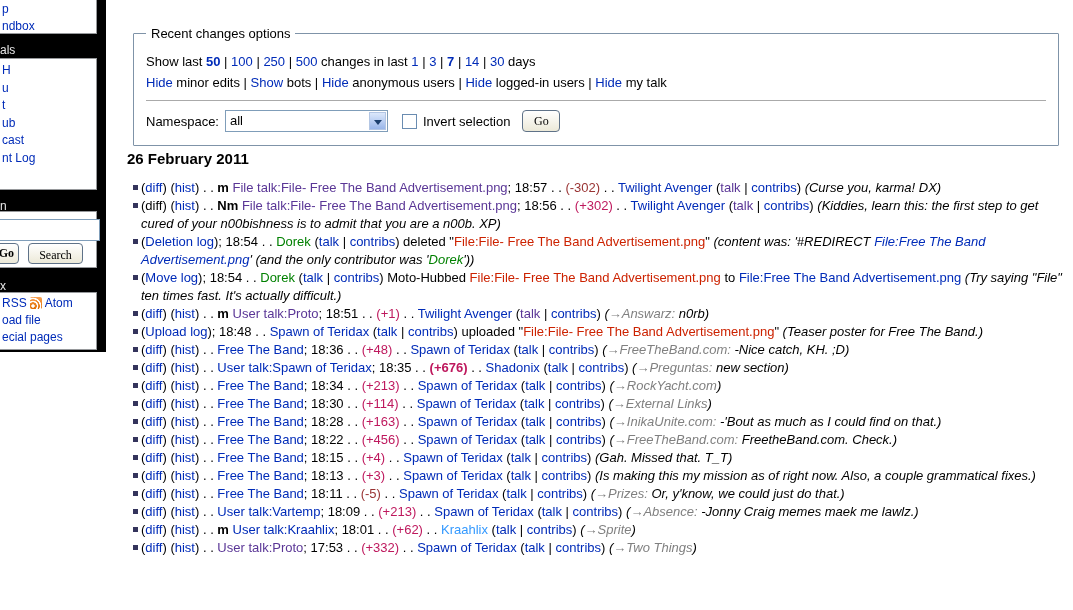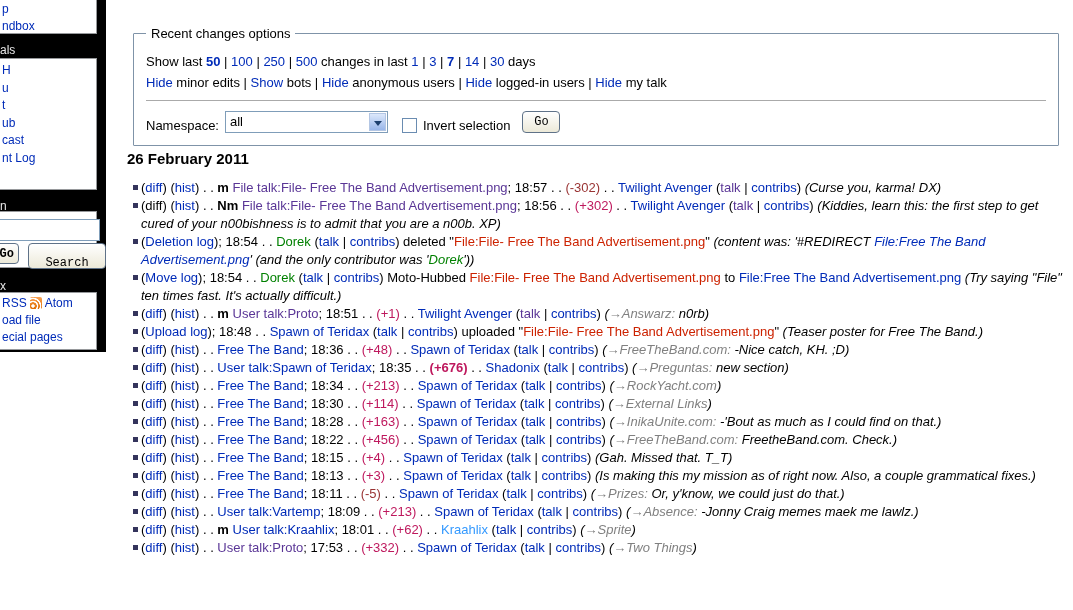--- a/index.html
+++ b/index.html
@@ -14,38 +14,38 @@
   .sb-box ul{list-style:none;margin:0;padding:0 0 0 31px;font-size:12px;line-height:17px}
   .sb-box1{top:-14px;height:48px}
   .sb-box1 ul{padding-top:14px}
   .sb-box2{top:58px;height:132px}
   .sb-box2 ul{padding-top:3px;line-height:17.5px}
   .sb-box3{top:211px;height:57px}
   .sb-box4{top:292px;height:58px}
   .sb-box4 .feeds{padding:2px 0 0 31px;font-size:12px;line-height:17px}
   .sb-head{position:absolute;left:0;color:#e8e8e8;font-size:12px;line-height:14px}
   .sb-input{position:absolute;left:4px;top:7px;width:117px;height:18px;border:1px solid #7f9db9;font-size:12px;padding:1px 3px;box-sizing:content-box}
-  .xp-btn{font-family:Liberation Mono, monospace;font-size:12px;color:#000;
+  .xp-btn{font-family:Liberation Serif, serif;font-size:12px;color:#000;
     background:linear-gradient(#ffffff,#ece9d8);border:1px solid #5f7288;border-radius:4px;cursor:pointer}
   .sb-go{position:absolute;left:4px;top:31px;width:44px;height:21px;text-align:right;padding:0 4px 0 0;font-weight:bold}
-  .sb-search{position:absolute;left:57px;top:31px;width:78px;height:21px;padding:12px}
+  .sb-search{position:absolute;left:57px;top:31px;width:55px;height:21px;padding:4px}
   .rss-ico{display:inline-block;width:12px;height:12px;vertical-align:-2px;margin:0 3px;border-radius:2px;
     background:
       radial-gradient(circle at 3px 9px,#fff 1.4px,rgba(255,255,255,0) 2px),
       radial-gradient(circle at 3px 9px,rgba(255,255,255,0) 3.5px,#fff 4px,#fff 5px,rgba(255,255,255,0) 5.6px),
       radial-gradient(circle at 3px 9px,rgba(255,255,255,0) 6.5px,#fff 7px,#fff 8px,rgba(255,255,255,0) 8.6px),
       linear-gradient(#f9a254,#e06d00);}
   
   .content{position:absolute;left:125px;top:0;width:940px}
   .intro{margin:0;padding:5px 0 0 2px;line-height:16px}
   fieldset.rc{margin:26px 6px 0 8px;border:1px solid #7f93a8;padding:10px 12px 12px;border-radius:1px}
   fieldset.rc legend{padding:0 5px;font-size:13px}
   .optline{line-height:21px}
   .rc hr{border:none;border-top:1px solid #aaa;margin:7px 0 8px}
-  .nsrow{display:flex;align-items:flex-end;margin-top:2px;height:24px}
+  .nsrow{display:flex;align-items:center;margin-top:2px;height:24px}
   .nslabel{margin-right:6px}
   .xp-select{position:relative;width:163px;height:22px;border:1px solid #7f9db9;background:#fff;box-sizing:border-box;cursor:pointer}
   .xp-select .val{position:absolute;left:4px;top:2px;font-size:13px}
   .xp-select .btn{position:absolute;right:1px;top:1px;width:17px;height:18px;
     background:linear-gradient(#dce8fb,#99b6ea);border:1px solid #b3c6e4;box-sizing:border-box}
   .xp-select .tri{position:absolute;left:4px;top:7px;width:0;height:0;
     border-left:4px solid transparent;border-right:4px solid transparent;border-top:5px solid #1c3f6e}
   .xp-checkbox{display:inline-block;width:13px;height:13px;background:#fff;border:1px solid #6a8cb1;margin:0 6px 0 14px;cursor:pointer}
   .ns-go{margin-left:12px;width:38px;height:22px;padding:0}
   h4.date{font-size:15px;font-weight:bold;margin:4px 0 0 2px;line-height:18px}

